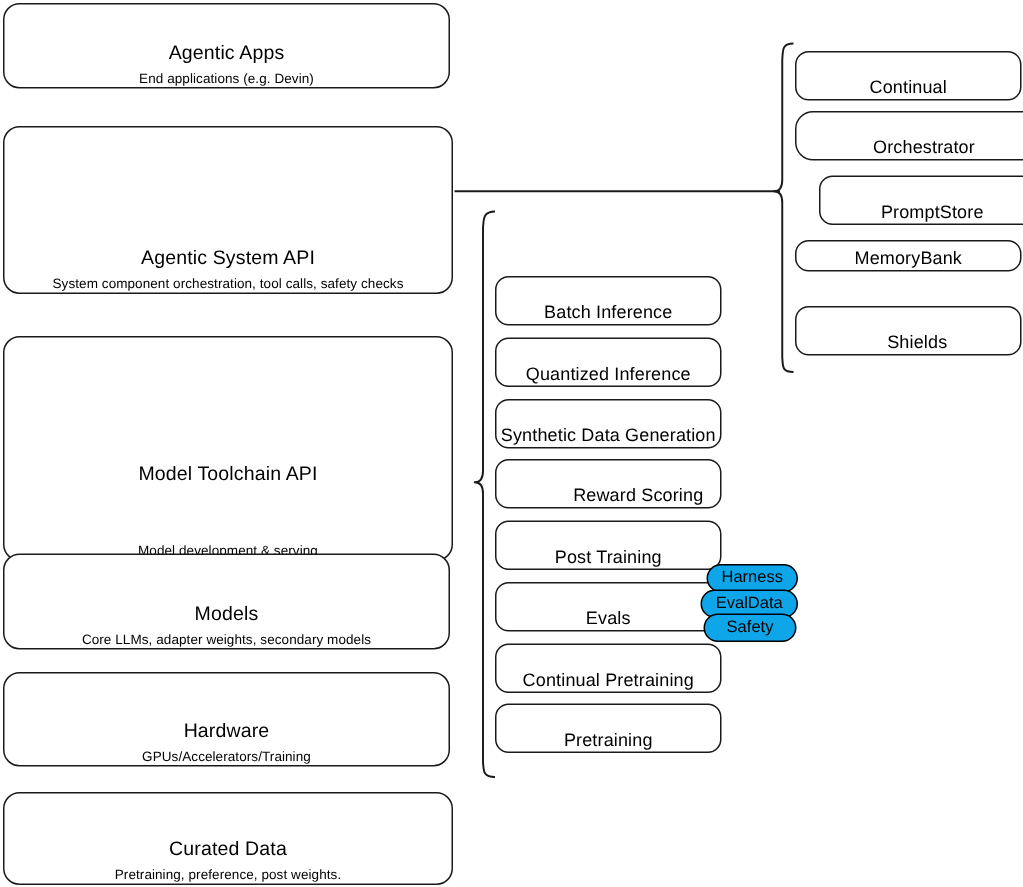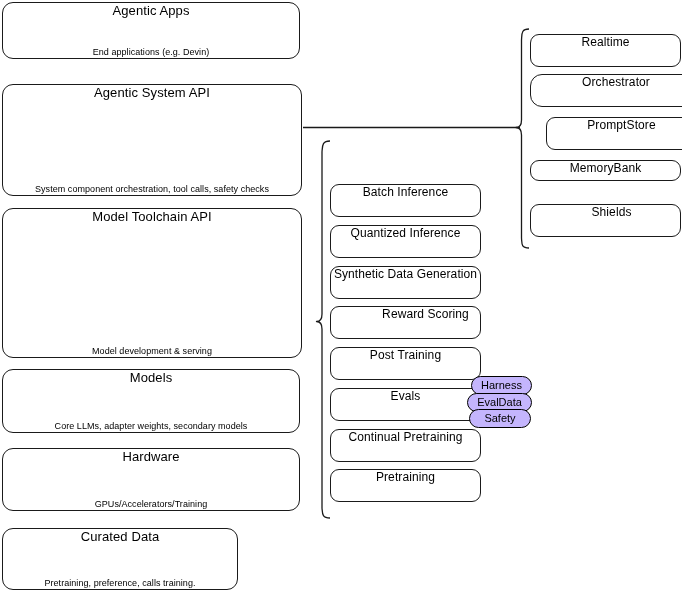--- a/index.html
+++ b/index.html
@@ -27,21 +27,21 @@
   
   .node {
     position: absolute;
     box-sizing: border-box;
     border: 1.3px solid #1a1a1a;
     border-radius: 11px;
     background: #ffffff;
     display: flex;
     flex-direction: column;
     align-items: center;
-    justify-content: space-between;
+    justify-content: flex-end;
     text-align: center;
     line-height: 1.25;
   }
 
   
   .layer-title {
     font-size: 13px;
     color: #000;
     letter-spacing: 0.1px;
   }
@@ -62,21 +62,21 @@
     color: #000;
     letter-spacing: 0.1px;
   }
 
   
   .pill {
     position: absolute;
     box-sizing: border-box;
     border: 1.4px solid #000;
     border-radius: 999px;
-    background: #c4b5fd;
+    background: #0ea5e9;
     display: flex;
     align-items: center;
     justify-content: center;
     font-size: 11px;
     color: #000;
     line-height: 1;
   }
 
   
   #connectors {
@@ -124,38 +124,38 @@
   <div class="node" style="left:2px; top:2px; width:298px; height:57px;">
     <div class="layer-title">Agentic Apps</div>
     <div class="layer-sub">End applications (e.g. Devin)</div>
   </div>
 
   <div class="node" style="left:2px; top:84px; width:300px; height:112px;">
     <div class="layer-title">Agentic System API</div>
     <div class="layer-sub">System component orchestration, tool calls, safety checks</div>
   </div>
 
-  <div class="node" style="left:2px; top:208px; width:300px; height:150px;">
+  <div class="node" style="left:2px; top:224px; width:300px; height:150px;gap:34px;">
     <div class="layer-title">Model Toolchain API</div>
     <div class="layer-sub">Model development &amp; serving</div>
   </div>
 
   <div class="node" style="left:2px; top:369px; width:298px; height:64px;">
     <div class="layer-title">Models</div>
     <div class="layer-sub">Core LLMs, adapter weights, secondary models</div>
   </div>
 
   <div class="node" style="left:2px; top:448px; width:298px; height:63px;">
     <div class="layer-title">Hardware</div>
     <div class="layer-sub">GPUs/Accelerators/Training</div>
   </div>
 
-  <div class="node" style="left:2px; top:528px; width:236px; height:62px;">
+  <div class="node" style="left:2px; top:528px; width:300px; height:62px;">
     <div class="layer-title">Curated Data</div>
-    <div class="layer-sub">Pretraining, preference, calls training.</div>
+    <div class="layer-sub">Pretraining, preference, post weights.</div>
   </div>
 
 
   <div class="node leaf" style="left:330px; top:184px; width:151px; height:33px;">
     <div class="leaf-label">Batch Inference</div>
   </div>
 
   <div class="node leaf" style="left:330px; top:225px; width:151px; height:33px;">
     <div class="leaf-label">Quantized Inference</div>
   </div>
@@ -190,21 +190,21 @@
 
   <div class="pill" style="left:467px; top:393px; width:65px; height:19px;">
     <span>EvalData</span>
   </div>
 
   <div class="pill" style="left:469px; top:409px; width:62px; height:19px;">
     <span>Safety</span>
   </div>
 
   <div class="node leaf" style="left:530px; top:34px; width:151px; height:33px;">
-    <div class="leaf-label">Realtime</div>
+    <div class="leaf-label">Continual</div>
   </div>
 
   <div class="node leaf" style="left:530px; top:74px; width:172px; height:33px;border-radius:12px;">
     <div class="leaf-label">Orchestrator</div>
   </div>
 
   <div class="node leaf" style="left:530px; top:117px; width:151px; height:33px;margin-left:16px;">
     <div class="leaf-label">PromptStore</div>
   </div>
 

